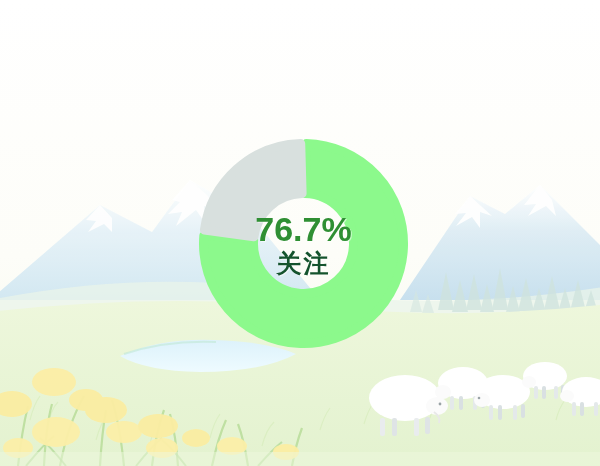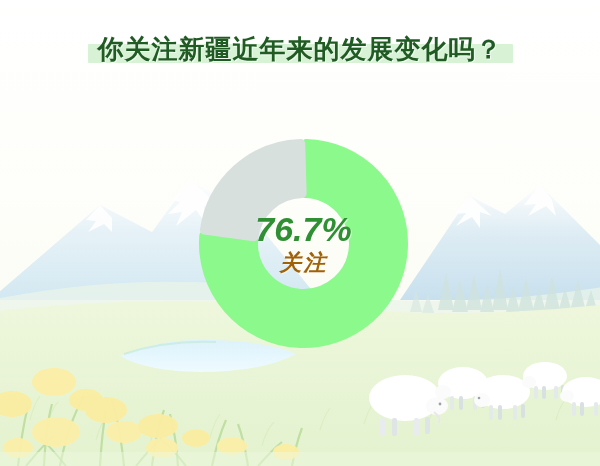--- a/index.html
+++ b/index.html
@@ -75,34 +75,33 @@
     position: absolute;
     left: 0;
     top: 0;
     width: 257px;
     height: 257px;
     display: flex;
     flex-direction: column;
     align-items: center;
     justify-content: center;
     z-index: 6;
-    font-style: italic;
   }
   .center-pct {
     font-size: 34px;
     font-weight: bold;
     color: #2f8f33;
     line-height: 38px;
     letter-spacing: 0px;
     text-shadow: 1px 1px 0 rgba(255,255,255,0.55);
   }
   .center-label {
-    font-size: 22px;
+    font-size: 25px;
     font-weight: bold;
-    color: #a16207;
+    color: #14532d;
     line-height: 30px;
     letter-spacing: 2px;
     text-shadow: 1px 1px 0 rgba(255,255,255,0.55);
   }
 
   
   .footer {
     position: absolute;
     left: 0;
     right: 16px;
@@ -293,26 +292,20 @@
           <rect x="572" y="402" width="4" height="14" rx="2" fill="#e4e9ea"></rect>
           <rect x="580" y="402" width="4" height="14" rx="2" fill="#d9e0e2"></rect>
           <rect x="594" y="402" width="4" height="14" rx="2" fill="#e4e9ea"></rect>
         </g>
       </g>
 
       <rect x="0" y="452" width="600" height="14" fill="#eef7de" opacity="0.5"></rect>
     </svg>
   </div>
 
-  <div class="title-wrap">
-    <div class="title-inner">
-      <div class="title-band"></div>
-      <div class="title-text">你关注新疆近年来的发展变化吗？</div>
-    </div>
-  </div>
 
   <div class="donut-wrap">
     <svg class="donut-svg" viewBox="0 0 257 257" xmlns="http://www.w3.org/2000/svg">
 
       <g transform="translate(128.5,128.5)">
         <path d="M 2.79 -99.96 A 100 100 0 1 1 -99.69 -7.88 L -49.84 -3.94 A 50 50 0 1 0 1.40 -49.98 Z" fill="#8cf98c" stroke="#8cf98c" stroke-width="9" stroke-linejoin="round"></path>
       </g>
 
       <g transform="translate(128.5,128.5)">
         <path d="M -99.09 -13.43 A 100 100 0 0 1 -2.79 -99.96 L -1.40 -49.98 A 50 50 0 0 0 -49.55 -6.72 Z" fill="#d8e0de" stroke="#d8e0de" stroke-width="9" stroke-linejoin="round"></path>

